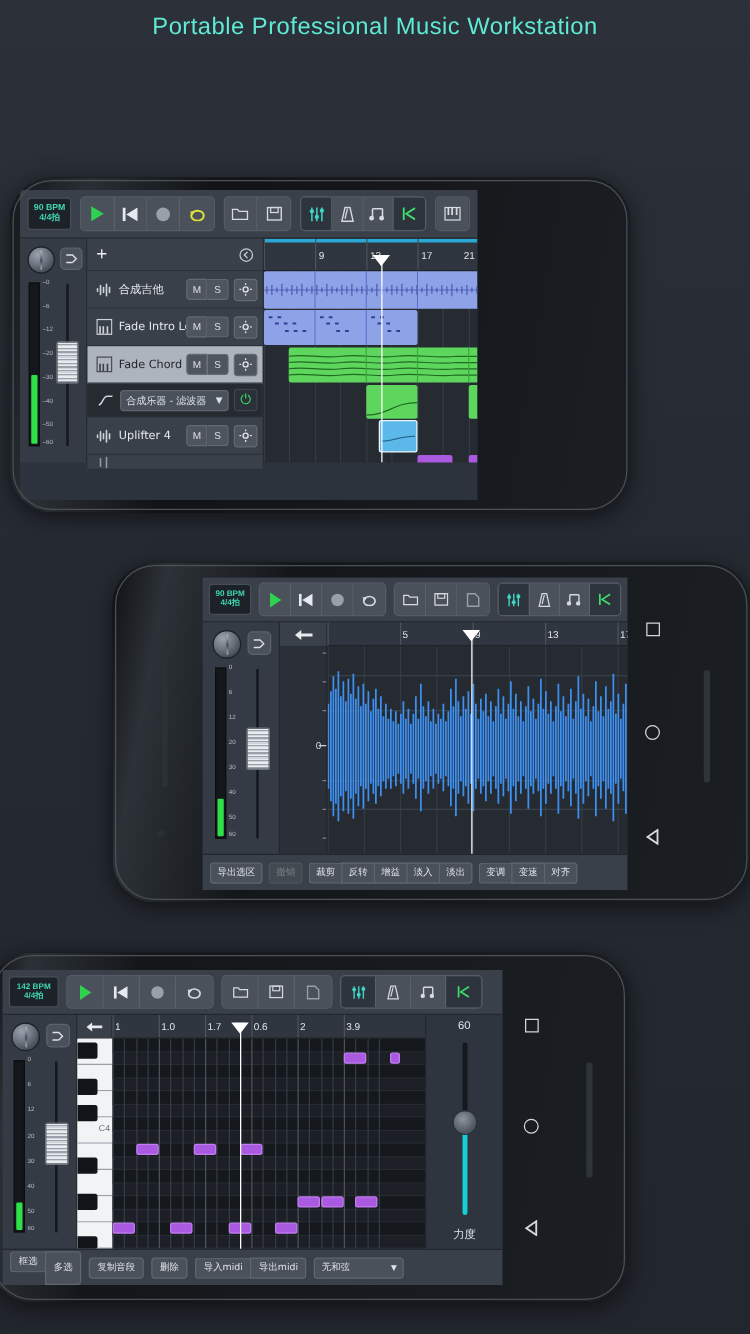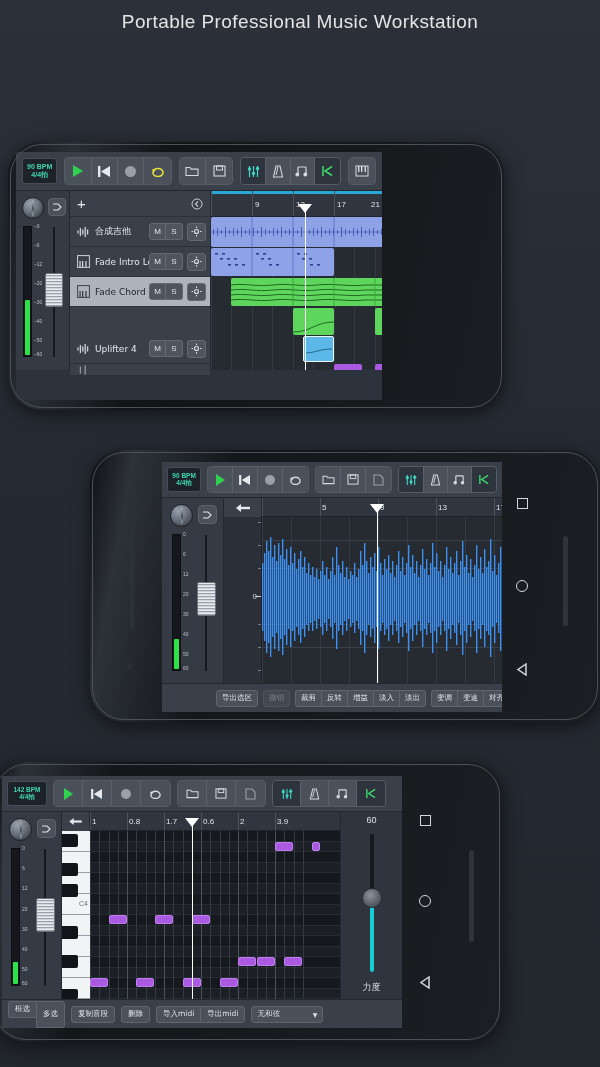--- a/index.html
+++ b/index.html
@@ -7,21 +7,21 @@
   body {
     width:600px; height:1067px; position:relative; overflow:hidden;
     font-family:"Liberation Sans","DejaVu Sans",sans-serif;
     background:linear-gradient(180deg,#2b3039 0%,#262b33 40%,#22262d 100%);
   }
 
   
   .hero { position:absolute; left:0; top:0; width:600px; height:136px; text-align:center; }
   .hero-cn { font-size:31px; color:#e8eaee; letter-spacing:3px; margin-top:22px; font-weight:400;
              font-family:"DejaVu Sans",sans-serif; }
-  .hero-en { font-size:19px; color:#e5e5e5; letter-spacing:.4px; margin-top:11px; font-weight:400; }
+  .hero-en { font-size:19px; color:#5eead4; letter-spacing:.4px; margin-top:11px; font-weight:400; }
 
   
   .phone { position:absolute; border-radius:34px; background:#101214;
            box-shadow:0 4px 18px rgba(0,0,0,.55); overflow:hidden; }
   .phone::before{ content:""; position:absolute; inset:2px; border-radius:32px;
            border:1.5px solid #4c5156; pointer-events:none; z-index:6;}
   .screen { position:absolute; background:#2d333c; overflow:hidden; }
 
   
   .topbar { position:absolute; left:0; top:0; right:0; background:#3a4049;
@@ -335,20 +335,32 @@
                 <g stroke="#dde1e7" stroke-width="1.1">
                   <line x1="5.5" y1="0.5" x2="5.5" y2="2"></line>
                   <line x1="5.5" y1="9" x2="5.5" y2="10.5"></line>
                   <line x1="0.5" y1="5.5" x2="2" y2="5.5"></line>
                   <line x1="9" y1="5.5" x2="10.5" y2="5.5"></line>
                 </g>
               </svg>
           </span>
         </div>
 
+        <div class="trow fx" style="top:116px;height:27px;padding:0 4px;">
+          <span style="margin:0 5px 0 4px;">
+            <svg width="13" height="11" viewBox="0 0 13 11">
+                <path d="M1 9 C4 9 4 2 8 2 L12 2" fill="none" stroke="#cfd4db" stroke-width="1.2"></path>
+              </svg>
+          </span>
+          <span class="fxsel">
+            <span>合成乐器 - 滤波器</span>
+            <span style="font-size:7px;">▼</span>
+          </span>
+          <span class="pwr" style="margin-left:4px;">⏻</span>
+        </div>
 
         <div class="trow" style="top:143px;height:30px;padding:0 4px;">
           <span style="margin:0 5px 0 3px;">
             <svg width="13" height="12" viewBox="0 0 13 12">
                 <g stroke="#cfd4db" stroke-width="1.3" stroke-linecap="round">
             <line x1="1" y1="5" x2="1" y2="7"></line>
                   <line x1="3.4" y1="2.5" x2="3.4" y2="9.5"></line>
                   <line x1="5.8" y1="4" x2="5.8" y2="8"></line>
             <line x1="8.2" y1="1.5" x2="8.2" y2="10.5"></line>
                   <line x1="10.6" y1="4" x2="10.6" y2="8"></line>
@@ -821,21 +833,21 @@
               </g>
             </svg>
           </div>
         </div>
         <div class="playhead" style="left:153px;top:9px;bottom:0;"></div>
         <div class="phtri" style="left:146px;top:6px;"></div>
       </div>
     </div>
 
     <div class="botbar" style="height:29px;padding:0 6px;">
-      <span class="bbtn" style="height:17px;padding:0 5px;font-size:7.5px;margin-left:48px;">导出选区</span>
+      <span class="bbtn" style="height:17px;padding:0 5px;font-size:7.5px;">导出选区</span>
       <span class="bbtn dim" style="height:17px;padding:0 5px;font-size:7.5px;margin-left:5px;">撤销</span>
       <span class="bgrp" style="margin-left:5px;">
         <span class="bbtn" style="height:17px;padding:0 5px;font-size:7.5px;">裁剪</span>
         <span class="bbtn" style="height:17px;padding:0 5px;font-size:7.5px;">反转</span>
         <span class="bbtn" style="height:17px;padding:0 5px;font-size:7.5px;">增益</span>
         <span class="bbtn" style="height:17px;padding:0 5px;font-size:7.5px;">淡入</span>
         <span class="bbtn" style="height:17px;padding:0 5px;font-size:7.5px;">淡出</span>
       </span>
       <span class="bgrp" style="margin-left:5px;">
         <span class="bbtn" style="height:17px;padding:0 5px;font-size:7.5px;">变调</span>
@@ -980,21 +992,21 @@
                 </svg>
             </span>
           </div>
           <div class="rtick" style="left:28px;"></div>
             <div class="rtick" style="left:65px;"></div>
           <div class="rtick" style="left:102px;"></div>
             <div class="rtick" style="left:139px;"></div>
           <div class="rtick" style="left:176px;"></div>
             <div class="rtick" style="left:213px;"></div>
           <div class="rlab" style="left:30px;top:5px;">1</div>
-          <div class="rlab" style="left:67px;top:5px;">0.8</div>
+          <div class="rlab" style="left:67px;top:5px;">1.0</div>
           <div class="rlab" style="left:104px;top:5px;">1.7</div>
           <div class="rlab" style="left:141px;top:5px;">0.6</div>
           <div class="rlab" style="left:178px;top:5px;">2</div>
           <div class="rlab" style="left:215px;top:5px;">3.9</div>
         </div>
 
         <div class="keys" style="left:0;top:19px;width:28px;height:168px;">
           <div class="wkey" style="top:0;height:21px;"></div>
           <div class="wkey" style="top:21px;height:21px;"></div>
           <div class="wkey" style="top:42px;height:21px;"></div>

